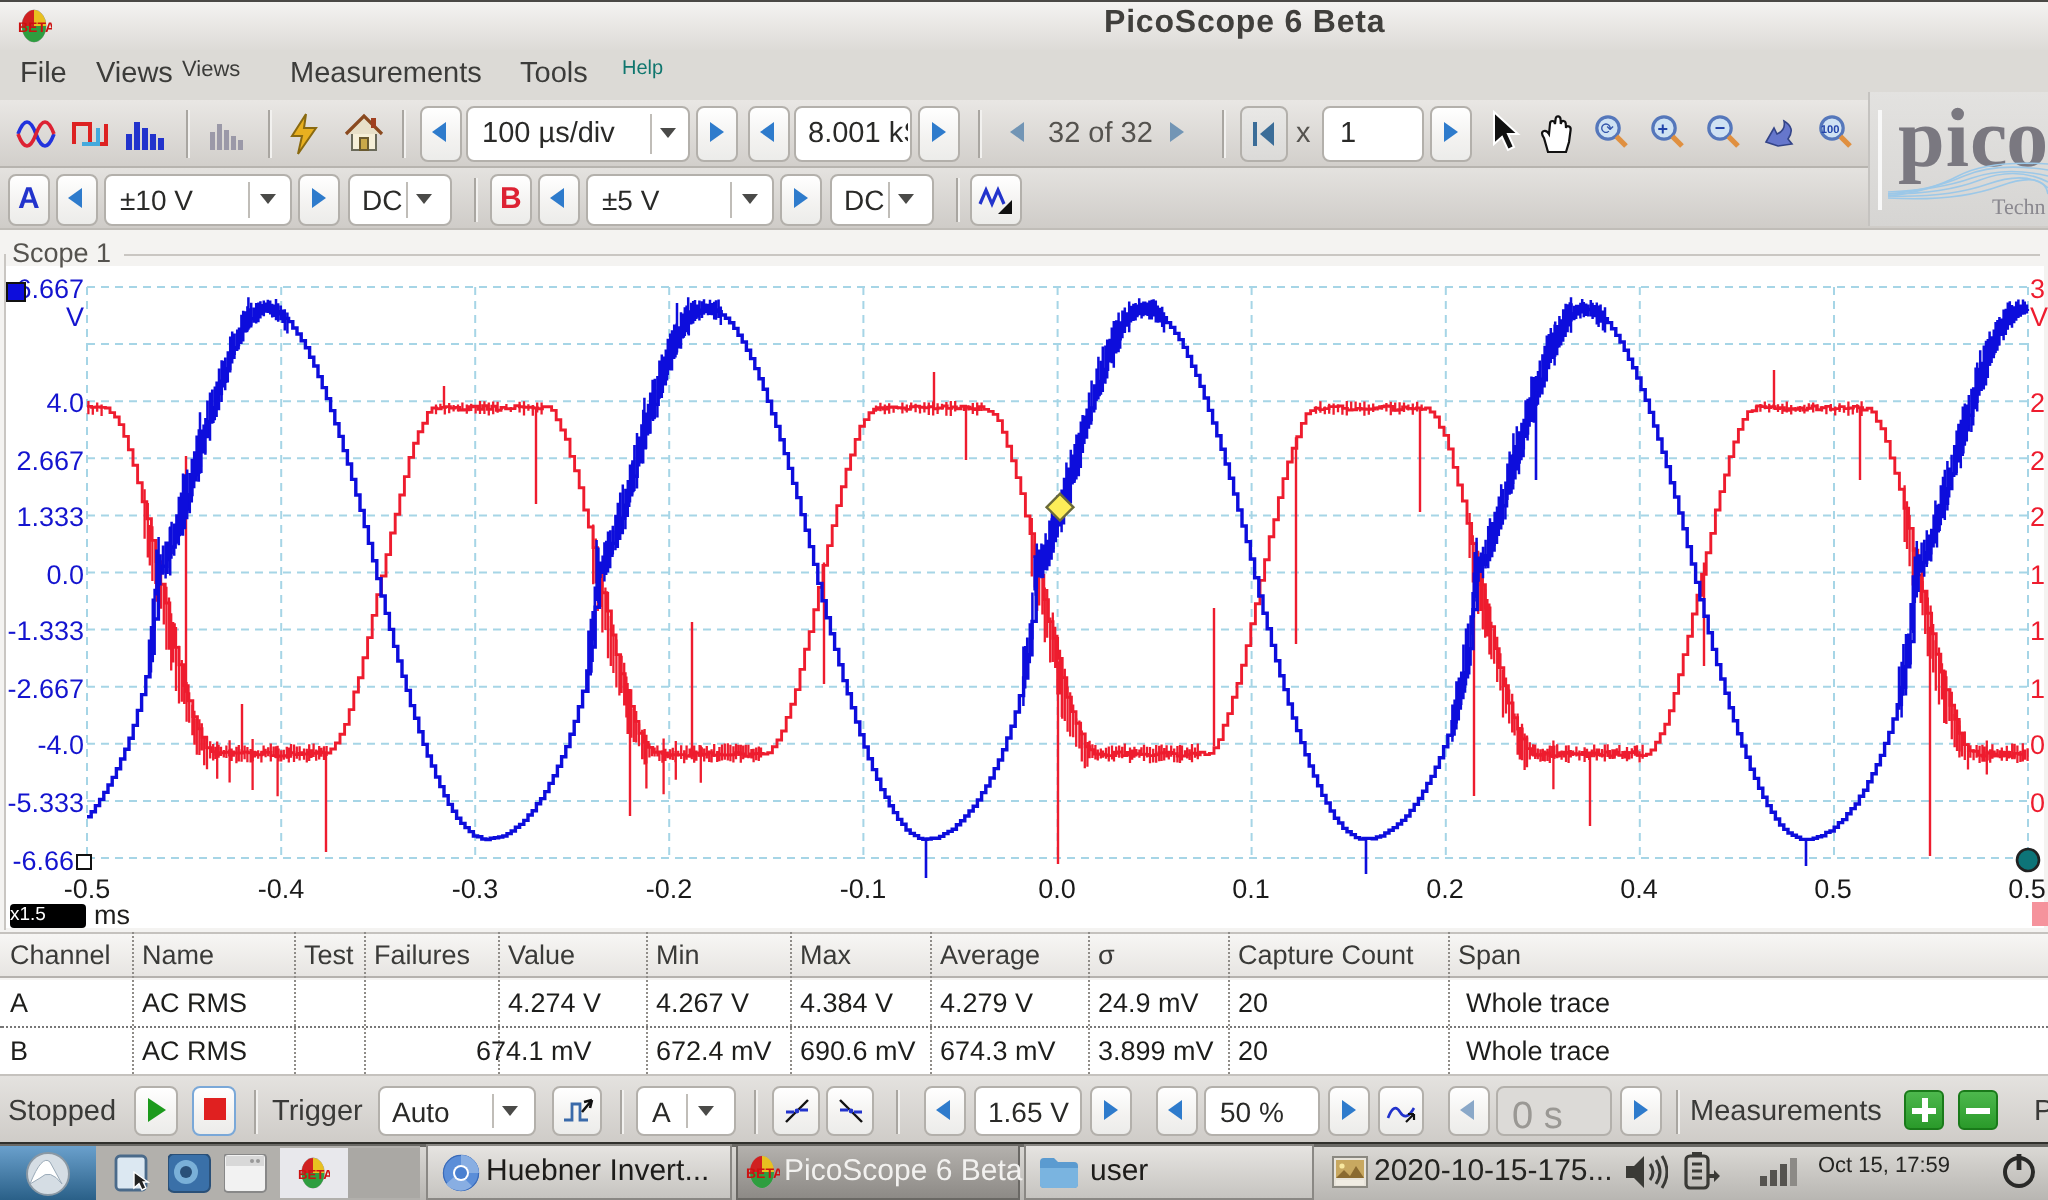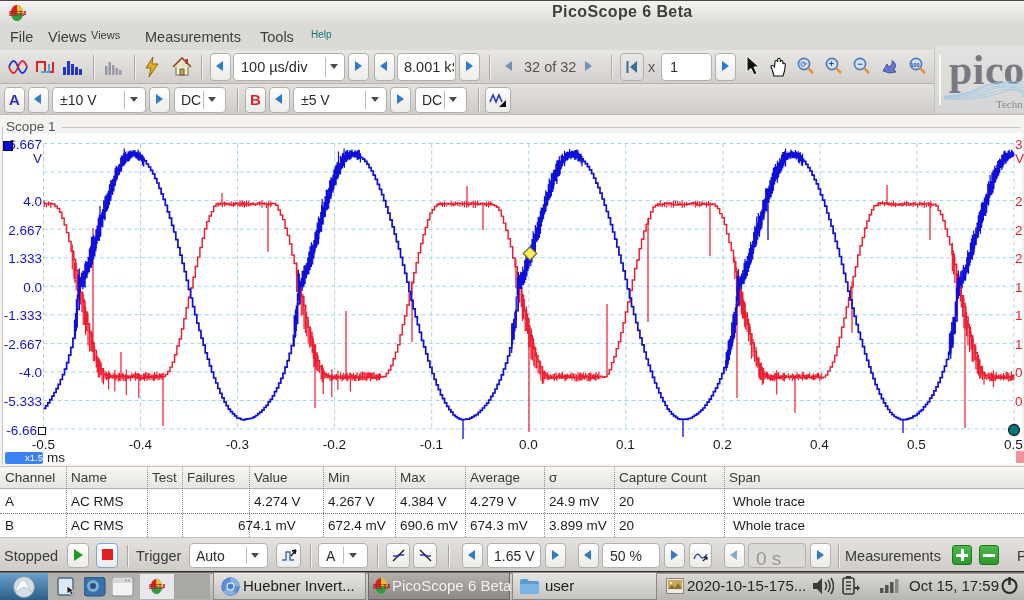--- a/index.html
+++ b/index.html
@@ -272,21 +272,21 @@
 <div class="xl" style="left:120.5px;top:437px">-0.4</div>
 <div class="xl" style="left:217.5px;top:437px">-0.3</div>
 <div class="xl" style="left:314.5px;top:437px">-0.2</div>
 <div class="xl" style="left:411.5px;top:437px">-0.1</div>
 <div class="xl" style="left:508.5px;top:437px">0.0</div>
 <div class="xl" style="left:605.5px;top:437px">0.1</div>
 <div class="xl" style="left:702.5px;top:437px">0.2</div>
 <div class="xl" style="left:799.5px;top:437px">0.4</div>
 <div class="xl" style="left:896.5px;top:437px">0.5</div>
 <div class="xl" style="left:993.5px;top:437px">0.5</div>
-<div class="abs" style="left:5px;top:452px;width:38px;height:12px;background:#3b82f6;border-radius:2px;color:#fff;font-size:9.5px;text-align:right;line-height:12px">x1.5</div>
+<div class="abs" style="left:5px;top:452px;width:38px;height:12px;background:#000000;border-radius:2px;color:#fff;font-size:9.5px;text-align:left;line-height:12px">x1.5</div>
 <div class="abs" style="left:47px;top:450px;font-size:13.5px;color:#1d1d1b">ms</div>
 <div class="abs" style="left:1016px;top:451px;width:8px;height:12px;background:#f5939c"></div>
 
 <div class="abs" style="left:0;top:466px;width:1024px;height:23px;background:linear-gradient(#f7f6f4,#e7e5e2);border-top:1px solid #c5c2be;border-bottom:1px solid #b5b2ae">
  <div class="th" style="left:5px">Channel</div>
  <div class="th" style="left:71px">Name</div>
  <div class="th" style="left:152px">Test</div>
  <div class="th" style="left:187px">Failures</div>
  <div class="th" style="left:254px">Value</div>
  <div class="th" style="left:328px">Min</div>
@@ -476,17 +476,17 @@
  <rect x="8" y="1" width="5" height="2.5" fill="#3a3a36"></rect>
  <path d="M8 7 h5 M8 10.5 h5 M8 14 h5" stroke="#3a3a36" stroke-width="1.4"></path>
  <path d="M16 12 h3 v-2 l3 3 -3 3 v-2 h-3 z" fill="#3a3a36"></path>
 </svg>
 <svg class="abs" style="left:879px;top:577px" width="22" height="17" viewBox="0 0 22 17">
  <rect x="1" y="11" width="3.5" height="5" fill="#55534f"></rect>
  <rect x="6" y="8" width="3.5" height="8" fill="#55534f"></rect>
  <rect x="11" y="5" width="3.5" height="11" fill="#55534f"></rect>
  <rect x="16" y="2" width="3.5" height="14" fill="#8c8a86"></rect>
 </svg>
-<div class="abs" style="left:909px;top:577px;font-size:15px;color:#252522">Oct 15, 17:59</div>
+<div class="abs" style="left:909px;top:577px;font-size:11px;color:#252522">Oct 15, 17:59</div>
 <svg class="abs" style="left:1000px;top:576px" width="19" height="19" viewBox="0 0 19 19">
  <circle cx="9.5" cy="10" r="7" fill="none" stroke="#2a2a28" stroke-width="2"></circle>
  <line x1="9.5" y1="1" x2="9.5" y2="9" stroke="#2a2a28" stroke-width="2.4"></line>
 </svg>
 
 </body></html>

